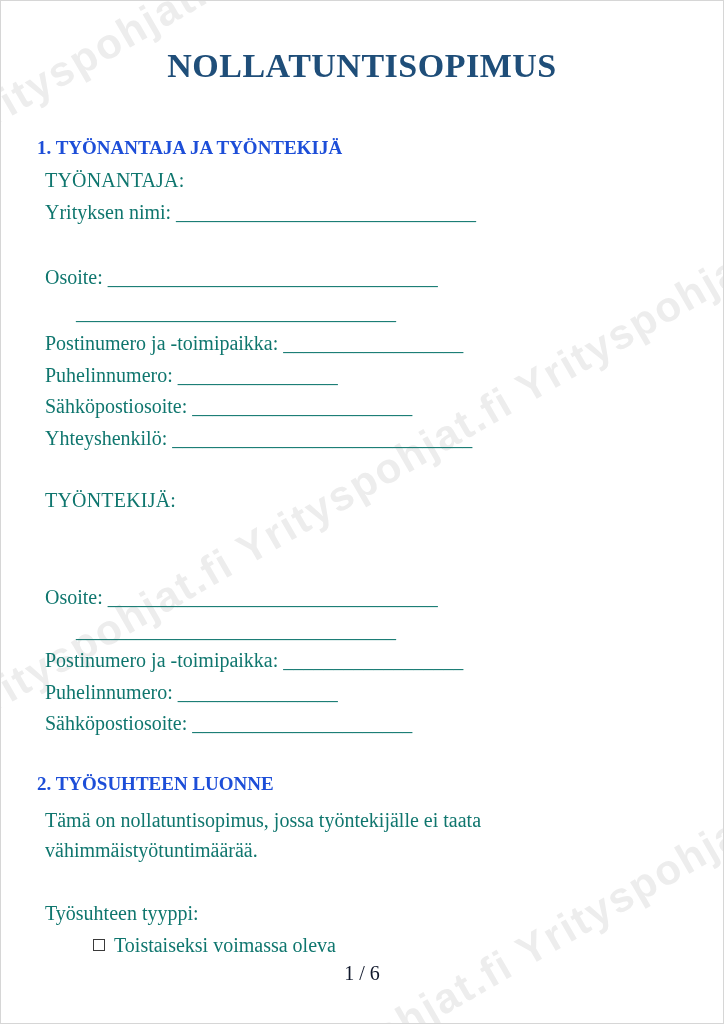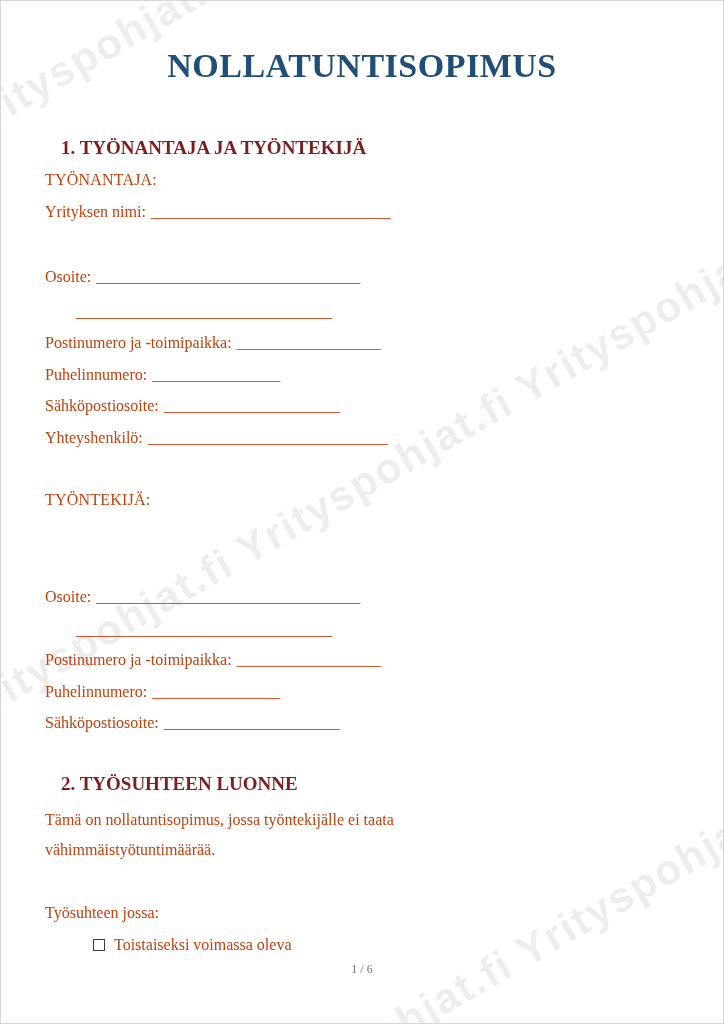--- a/index.html
+++ b/index.html
@@ -34,49 +34,49 @@
   
   .content{position:absolute;inset:0;z-index:1;text-decoration:underline;}
   .doc-title{
     position:absolute;top:46px;left:0;right:0;
     text-align:center;
     font-size:34px;font-weight:bold;
     color:#1f4e79;
     letter-spacing:0.5px;
   }
   .sec-h{
-    position:absolute;left:60px;
+    position:absolute;left:36px;
     font-size:19px;font-weight:bold;
-    color:#7f1d1d;
+    color:#1d4ed8;
     white-space:pre;
   }
   .h1{top:136px;}
   .h2{top:772px;}
   .row{
     position:absolute;left:44px;
-    font-size:16px;line-height:22px;
-    color:#c2410c;
+    font-size:20px;line-height:22px;
+    color:#0f766e;
     white-space:pre;
   }
   .row .fill{margin-left:5px;letter-spacing:0;}
   .indent{padding-left:26px;}
   .caps{letter-spacing:0.2px;}
   .checkbox-row{display:flex;align-items:center;padding-left:48px;}
   .cb{
     display:inline-block;
     width:12px;height:12px;
     border:1.5px solid #3a3a3a;
     margin-right:9px;
     box-sizing:border-box;
     background:#ffffff;
   }
   .footer{
     position:absolute;left:0;right:0;top:961px;
     text-align:center;
-    font-size:12px;color:#737373;
+    font-size:20px;color:#0f172a;
   }
 </style>
 </head>
 <body>
 
 <div class="page">
 
   <div class="wm wm1" style="color: rgb(237, 237, 237);">Yrityspohjat.fi Yrityspohjat.fi Yrityspohjat.fi Yrityspohjat.fi Yrityspohjat.fi </div>
   <div class="wm wm2" style="color: rgb(237, 237, 237);">Yrityspohjat.fi Yrityspohjat.fi Yrityspohjat.fi Yrityspohjat.fi Yrityspohjat.fi </div>
   <div class="wm wm3" style="color: rgb(237, 237, 237);">Yrityspohjat.fi Yrityspohjat.fi Yrityspohjat.fi Yrityspohjat.fi Yrityspohjat.fi </div>
@@ -101,21 +101,21 @@
 
     <div class="row" style="top:585px"><span>Osoite:</span><span class="fill">_________________________________</span></div>
     <div class="row indent" style="top:618px"><span class="fill">________________________________</span></div>
     <div class="row" style="top:648px"><span>Postinumero ja -toimipaikka:</span><span class="fill">__________________</span></div>
     <div class="row" style="top:680px"><span>Puhelinnumero:</span><span class="fill">________________</span></div>
     <div class="row" style="top:711px"><span>Sähköpostiosoite:</span><span class="fill">______________________</span></div>
 
     <div class="sec-h h2">2. TYÖSUHTEEN LUONNE</div>
     <div class="row" style="top:838px">vähimmäistyötuntimäärää.</div>
     <div class="row" style="top:808px">Tämä on nollatuntisopimus, jossa työntekijälle ei taata</div>
-    <div class="row" style="top:901px">Työsuhteen jossa:</div>
+    <div class="row" style="top:901px">Työsuhteen tyyppi:</div>
 
     <div class="row checkbox-row" style="top:933px">
       <span class="cb"></span>
       <span>Toistaiseksi voimassa oleva</span>
     </div>
 
     <div class="footer">1 / 6</div>
 
   </div>
 </div>

